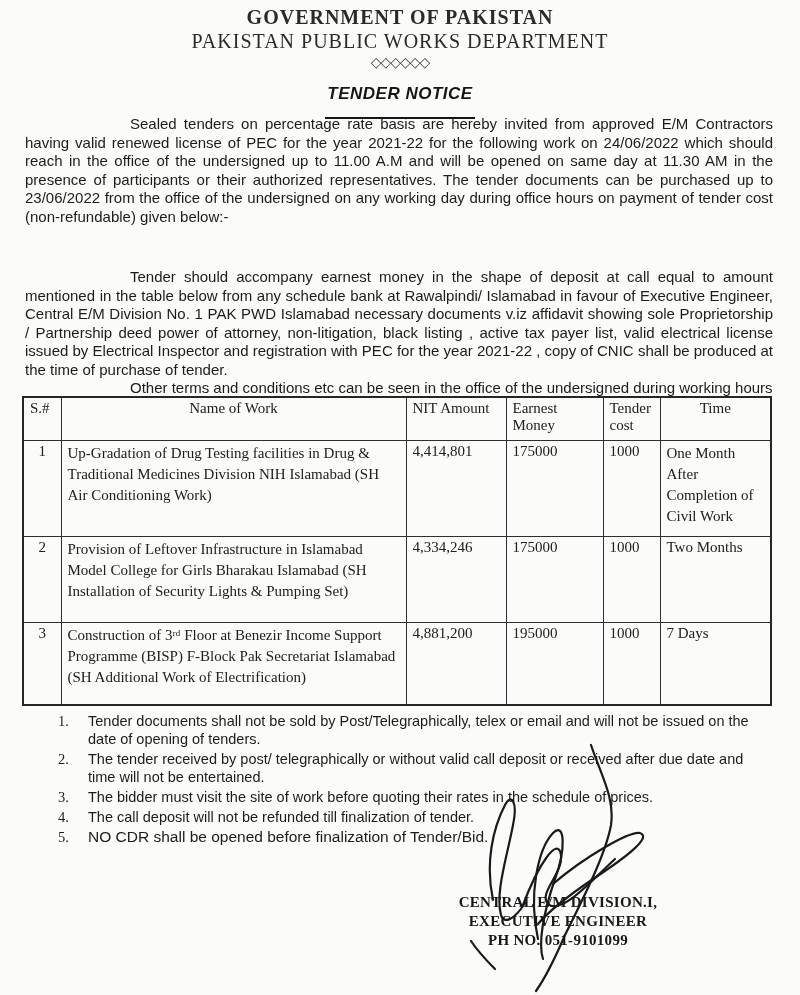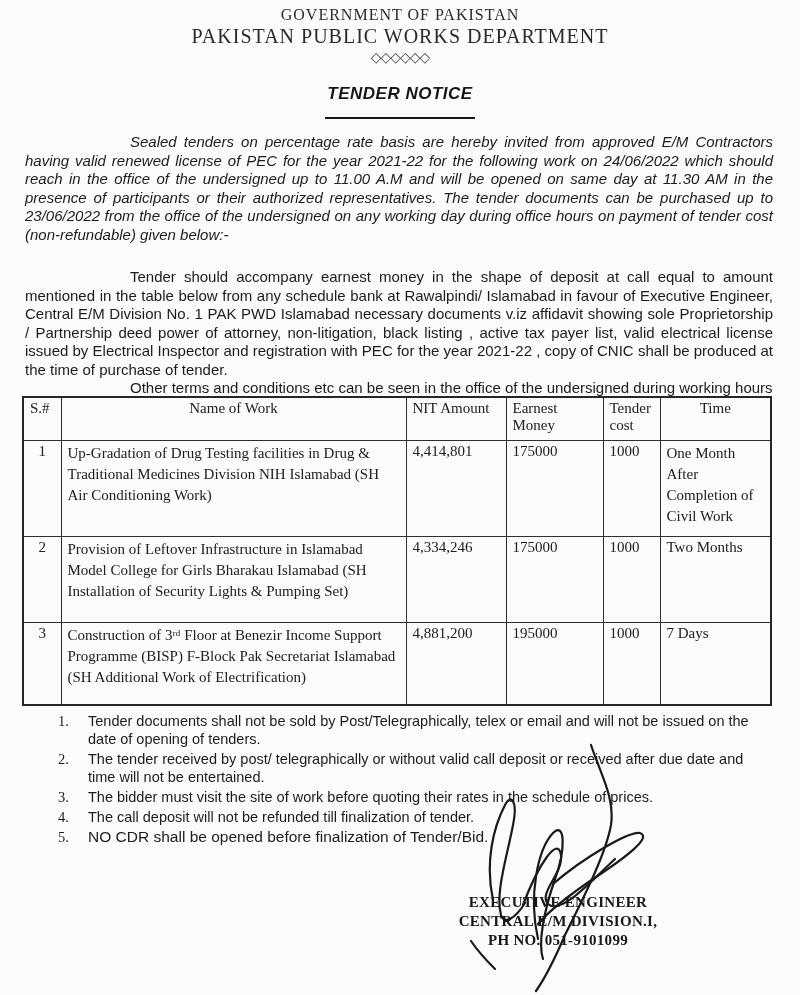--- a/index.html
+++ b/index.html
@@ -9,33 +9,33 @@
     font-family:"Liberation Sans", sans-serif;
     color:#1d1d1d;
     position:relative;
     overflow:hidden;
   }
   .page{position:absolute;inset:0;}
 
   
   .letterhead{position:absolute;top:6px;left:0;width:100%;text-align:center;
     font-family:"Liberation Serif", serif;color:#2a2a2a;}
-  .letterhead .l1{font-size:16px;letter-spacing:1px;}
+  .letterhead .l1{font-size:20px;letter-spacing:1px;font-weight:bold;}
   .letterhead .l2{font-size:20px;letter-spacing:1px;margin-top:1px;}
   .letterhead .orn{font-size:14px;letter-spacing:-1px;color:#3a3a3a;margin-top:1px;}
 
   
   .title-wrap{position:absolute;top:84px;left:0;width:100%;text-align:center;}
   .title{display:inline-block;font-weight:bold;font-style:italic;font-size:17px;
     letter-spacing:.5px;color:#161616;border-bottom:2.5px solid #161616;padding:0 2px 13px;}
 
   
   .para{position:absolute;left:25px;width:748px;text-align:justify;
     font-size:15px;line-height:18.5px;color:#1c1c1c;}
-  .p1{top:118px;text-indent:105px;font-style:italic;}
+  .p1{top:100px;text-indent:105px;}
   .p2{top:253px;text-indent:105px;}
   .p3{top:364px;text-indent:105px;}
 
   
   table.work{position:absolute;top:396px;left:22px;width:748px;
     border-collapse:collapse;table-layout:fixed;}
   table.work th,table.work td{border:1.6px solid #2e2e2e;padding:2px 6px;
     font-family:"Liberation Serif", serif;font-size:15px;color:#202020;
     vertical-align:top;overflow:hidden;}
   table.work{border:2px solid #262626;}
@@ -160,18 +160,18 @@
       <path d="M 148 2 C 158 32, 172 55, 168 82 C 163 110, 142 152, 122 192 C 110 220, 100 238, 93 248"></path>
       <path d="M 50 157 C 42 120, 50 85, 62 62 C 68 50, 75 58, 70 82 C 64 114, 52 150, 58 172 C 61 182, 72 176, 82 160"></path>
       <path d="M 80 162 C 95 122, 115 92, 118 112 C 120 131, 95 150, 105 161 C 118 173, 150 136, 172 116"></path>
       <path d="M 110 141 C 140 115, 186 88, 197 90 C 209 94, 185 113, 150 136 C 125 153, 105 169, 95 181"></path>
       <path d="M 95 196 C 85 152, 95 106, 110 90 C 122 78, 123 106, 112 136 C 100 171, 95 201, 100 216"></path>
       <path d="M 52 226 C 44 218, 34 207, 28 198"></path>
     </g>
   </svg>
 
   <div class="sig-block">
+    <div class="ln">CENTRAL E/M DIVISION.I,</div>
     <div class="ln">EXECUTIVE ENGINEER</div>
-    <div class="ln">CENTRAL E/M DIVISION.I,</div>
     <div class="ln">PH NO. 051-9101099</div>
   </div>
 
 </div>
 
 </body></html>

